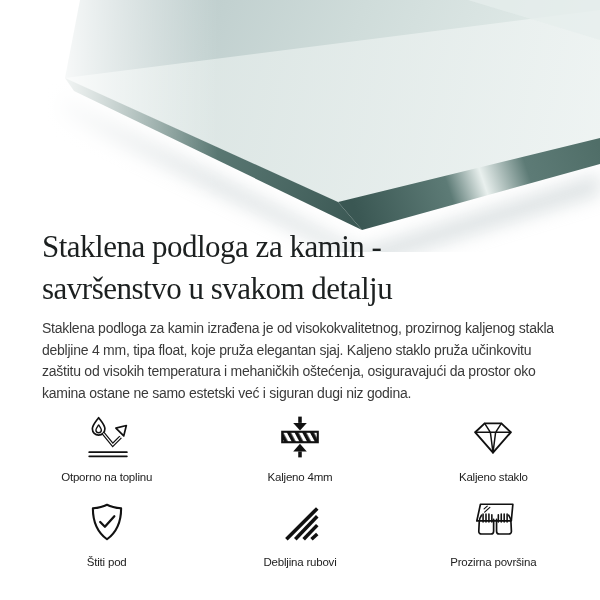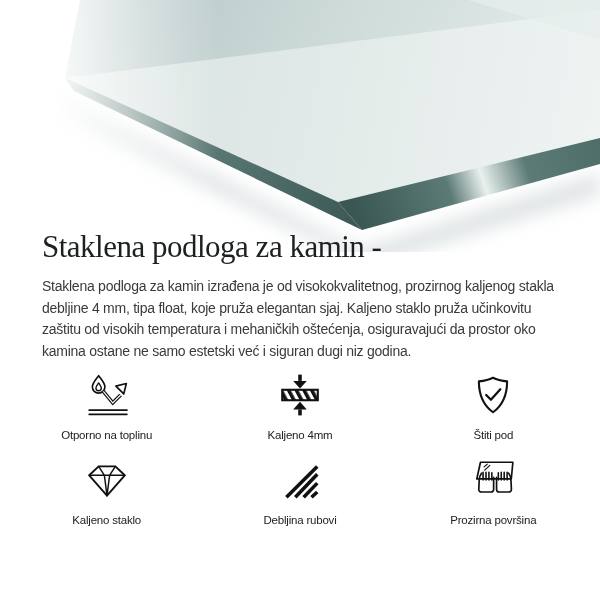--- a/index.html
+++ b/index.html
@@ -118,21 +118,21 @@
       <polygon class="shadow-poly" points="60,95 360,250 600,174 600,194 368,266 52,112" filter="url(#blurShadow)"></polygon>
       <polygon fill="url(#gSurf)" points="80,0 600,0 600,140 338,202 65,78"></polygon>
       <polygon fill="url(#gSheen)" opacity="0.9" points="65,78 600,10 600,140 338,202"></polygon>
       <polygon fill="#e6eeec" opacity="0.75" points="468,0 600,0 600,40"></polygon>
       <polygon fill="url(#gEdgeL)" points="65,78 338,202 362,230 74,91"></polygon>
       <polygon fill="url(#gEdgeR)" points="338,202 600,138 600,164 362,230"></polygon>
       <rect fill="url(#gFade)" x="0" y="0" width="600" height="252"></rect>
     </svg>
   </div>
 
-  <h1><span>Staklena podloga za kamin -</span><br></h1>
+  <h1><span>Staklena podloga za kamin -</span><br><span>savršenstvo u svakom detalju</span></h1>
 
   <p class="description">Staklena podloga za kamin izrađena je od visokokvalitetnog, prozirnog kaljenog stakla debljine 4 mm, tipa float, koje pruža elegantan sjaj. Kaljeno staklo pruža učinkovitu zaštitu od visokih temperatura i mehaničkih oštećenja, osiguravajući da prostor oko kamina ostane ne samo estetski već i siguran dugi niz godina.</p>
 
   <div class="features">
 
     <div class="feature">
       <span class="icon">
         <svg viewBox="0 0 44 44">
           <path class="ic" stroke-width="1.7" d="M5,36.5 H41 M5,40.5 H41"></path>
           <path class="ic" stroke-width="1.6" d="M14,3.5 C11.5,7 8,10.5 8,14.2 C8,17.8 10.7,20.2 14,20.2 C17.3,20.2 20,17.8 20,14.2 C20,10.5 16.5,7 14,3.5 Z"></path>
@@ -159,35 +159,35 @@
           <path d="M15.5,35.8 L28.5,35.8 L22,28.4 Z" fill="var(--icon)"></path>
           <line x1="22" y1="35.8" x2="22" y2="41.5" stroke="var(--icon)" stroke-width="3.4"></line>
         </svg>
       </span>
       <span class="feature-label">Kaljeno 4mm</span>
     </div>
 
     <div class="feature">
       <span class="icon">
         <svg viewBox="0 0 44 44">
+          <path class="ic" stroke-width="1.8" stroke-linejoin="miter" d="M14,9 L30,9 L39,17.5 L22,37 L5,17.5 Z"></path>
+          <path class="ic" stroke-width="1.4" d="M5,17.5 L39,17.5 M14,9 L19.5,17.5 M30,9 L24.5,17.5 M19.5,17.5 L22,37 M24.5,17.5 L22,37"></path>
+        </svg>
+      </span>
+      <span class="feature-label">Kaljeno staklo</span>
+    </div>
+
+    <div class="feature">
+      <span class="icon">
+        <svg viewBox="0 0 44 44">
           <path class="ic" stroke-width="2" d="M22,5.5 C18,7.5 13,8.5 8.5,9 C8.5,21 12.5,31.5 22,38.5 C31.5,31.5 35.5,21 35.5,9 C31,8.5 26,7.5 22,5.5 Z"></path>
           <polyline class="ic" stroke-width="2.2" points="15.5,22 20,26.5 29,16.5"></polyline>
         </svg>
       </span>
       <span class="feature-label">Štiti pod</span>
-    </div>
-
-    <div class="feature">
-      <span class="icon">
-        <svg viewBox="0 0 44 44">
-          <path class="ic" stroke-width="1.8" stroke-linejoin="miter" d="M14,9 L30,9 L39,17.5 L22,37 L5,17.5 Z"></path>
-          <path class="ic" stroke-width="1.4" d="M5,17.5 L39,17.5 M14,9 L19.5,17.5 M30,9 L24.5,17.5 M19.5,17.5 L22,37 M24.5,17.5 L22,37"></path>
-        </svg>
-      </span>
-      <span class="feature-label">Kaljeno staklo</span>
     </div>
 
     <div class="feature">
       <span class="icon">
         <svg viewBox="0 0 44 44">
           <g stroke="var(--icon)" stroke-width="3.4" stroke-linecap="butt">
             <line x1="9" y1="38.5" x2="38.5" y2="9"></line>
             <line x1="17.5" y1="38.5" x2="38.5" y2="16.5"></line>
             <line x1="25.5" y1="38.5" x2="38.5" y2="25"></line>
             <line x1="33" y1="38.5" x2="38.5" y2="33.5"></line>

